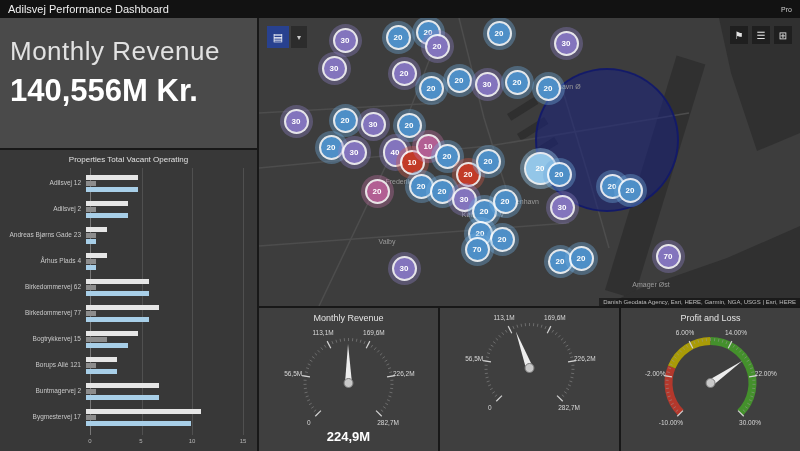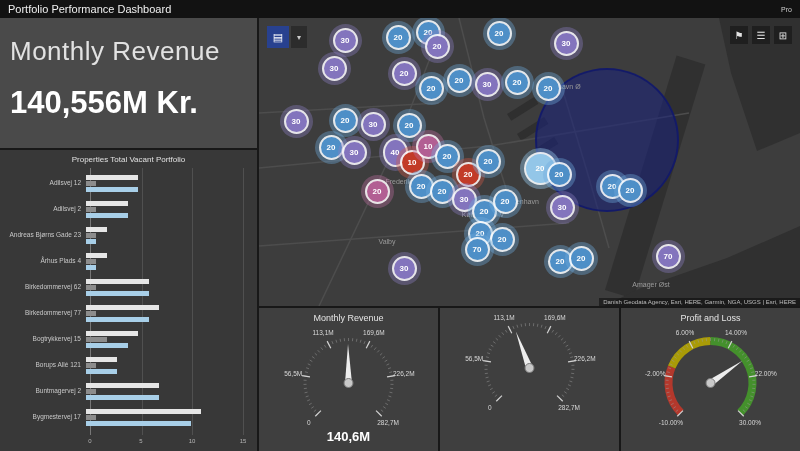--- a/index.html
+++ b/index.html
@@ -9,21 +9,21 @@
 
   
   #header { position:absolute; left:0; top:0; width:800px; height:18px; background:#121212;
             display:flex; align-items:center; justify-content:space-between; padding:0 8px; }
   #header .title { color:#f0f0f0; font-size:11px; }
   #header .right { color:#cfcfcf; font-size:7px; }
 
   
   #revenue { left:0; top:18px; width:257px; height:130px; background:#4a4a4a; padding:18px 0 0 10px; }
   #revenue .label { color:#e2e2e2; font-size:26px; letter-spacing:0.5px; }
-  #revenue .value { color:#ffffff; font-size:31px; font-weight:bold; margin-top:18px; }
+  #revenue .value { color:#ffffff; font-size:31px; font-weight:bold; margin-top:6px; }
 
   
   #barpanel { left:0; top:150px; width:257px; height:301px; }
   #barpanel .ptitle { text-align:center; color:#e0e0e0; font-size:8px; padding:5px 0 2px; }
   #chart { position:relative; height:282px; margin:0 6px 0 2px; }
   #grid  { position:absolute; left:88px; right:8px; top:2px; bottom:13px; border-left:1px solid #777; }
   .gline { position:absolute; top:0; bottom:0; width:1px; background:rgba(255,255,255,0.12); }
   #bar-rows { position:absolute; left:0; right:8px; top:4px; }
   .brow { display:flex; height:26px; align-items:center; }
   .blabel { width:84px; padding-right:5px; text-align:right; color:#c9c9c9; font-size:6.5px; line-height:1.15; }
@@ -65,31 +65,31 @@
   #gauge1 { left:259px; } #gauge2 { left:440px; } #gauge3 { left:621px; }
   .gtitle { text-align:center; color:#e5e5e5; font-size:9px; padding-top:5px; }
   .gauge-svg { display:block; margin-top:0; }
   .gvalue { position:absolute; left:0; right:0; bottom:7px; text-align:center;
             color:#ffffff; font-size:13px; font-weight:bold; }
 </style>
 </head>
 <body>
 
 <div id="header">
-  <span class="title">Portfolio Performance Dashboard</span>
+  <span class="title">Adilsvej Performance Dashboard</span>
   <span class="right">Pro</span>
 </div>
 
 <div id="revenue" class="panel">
   <div class="label">Monthly Revenue</div>
   <div class="value">140,556M Kr.</div>
 </div>
 
 <div id="barpanel" class="panel">
-  <div class="ptitle">Properties Total Vacant Portfolio</div>
+  <div class="ptitle">Properties Total Vacant Operating</div>
   <div id="chart">
     <div id="grid">
         <div class="gline" style="left: 33.3333%;"></div>
         <div class="gline" style="left: 66.6667%;"></div>
         <div class="gline" style="left: 100%;"></div>
       </div>
     <div id="bar-rows">
         <div class="brow">
           <div class="blabel">Adilsvej 12</div>
           <div class="bbars">
@@ -330,21 +330,21 @@
       <line x1="117.07716446627538" y1="87.57716446627532" x2="122.73401871576777" y2="93.23401871576769" stroke="#d2d2d2" stroke-width="1.2"></line>
       <text x="49.902020253553346" y="101.59797974644667" text-anchor="middle" font-size="6.5" fill="#d8d8d8" font-family="Liberation Sans, sans-serif">0</text>
       <text x="34.18945292667229" y="53.23966995774708" text-anchor="middle" font-size="6.5" fill="#d8d8d8" font-family="Liberation Sans, sans-serif">56,5M</text>
       <text x="64.07653201458537" y="12.103634645451407" text-anchor="middle" font-size="6.5" fill="#d8d8d8" font-family="Liberation Sans, sans-serif">113,1M</text>
       <text x="114.92346798541462" y="12.1036346454514" text-anchor="middle" font-size="6.5" fill="#d8d8d8" font-family="Liberation Sans, sans-serif">169,6M</text>
       <text x="144.8105470733277" y="53.239669957747054" text-anchor="middle" font-size="6.5" fill="#d8d8d8" font-family="Liberation Sans, sans-serif">226,2M</text>
       <text x="129.0979797464467" y="101.59797974644661" text-anchor="middle" font-size="6.5" fill="#d8d8d8" font-family="Liberation Sans, sans-serif">282,7M</text>
       <polygon points="89.01243796572825,21.003047769566187 92.99972648221842,59.95624443282177 86.00027351778158,60.04375556717823" fill="#ededed"></polygon>
       <circle cx="89.5" cy="60" r="4.5" fill="#c9c9c9" stroke="#7a7a7a" stroke-width="1"></circle>
     </svg>
-  <div class="gvalue">140,6M</div>
+  <div class="gvalue">224,9M</div>
 </div>
 <div id="gauge2" class="panel gauge-panel">
   <svg class="gauge-svg" width="179" height="112" viewBox="0 0 179 112">
       <line x1="59.801515190165006" y1="89.698484809835" x2="57.68019484660536" y2="91.81980515339464" stroke="#9a9a9a" stroke-width="0.5"></line>
       <line x1="57.138443803416855" y1="86.77180756944497" x2="54.82690407508949" y2="88.68407953869104" stroke="#9a9a9a" stroke-width="0.5"></line>
       <line x1="54.762615880468395" y1="83.60750186978947" x2="52.28137415764471" y2="85.29375200334587" stroke="#9a9a9a" stroke-width="0.5"></line>
       <line x1="52.69511943815774" y1="80.23365431227205" x2="50.06619939802615" y2="81.6789153345772" stroke="#9a9a9a" stroke-width="0.5"></line>
       <line x1="50.9543057212728" y1="76.6802114066608" x2="48.20104184422086" y2="77.87165507856514" stroke="#9a9a9a" stroke-width="0.5"></line>
       <line x1="49.555626315603554" y1="72.97871376374779" x2="46.70245676671809" y2="73.90576474687263" stroke="#9a9a9a" stroke-width="0.5"></line>
       <line x1="48.51149599857261" y1="69.16201613865479" x2="45.58374571275637" y2="69.81644586284442" stroke="#9a9a9a" stroke-width="0.5"></line>

